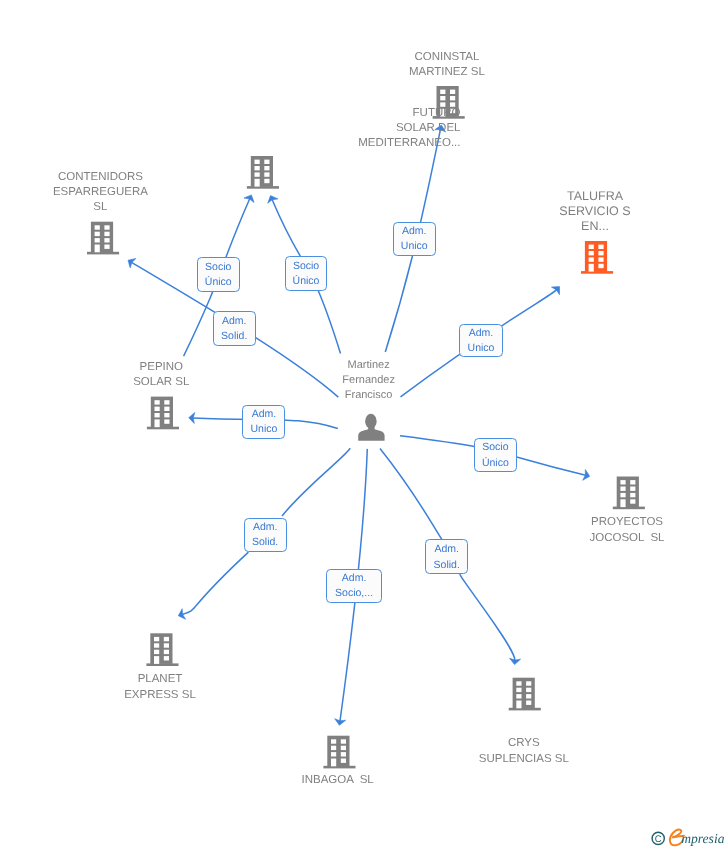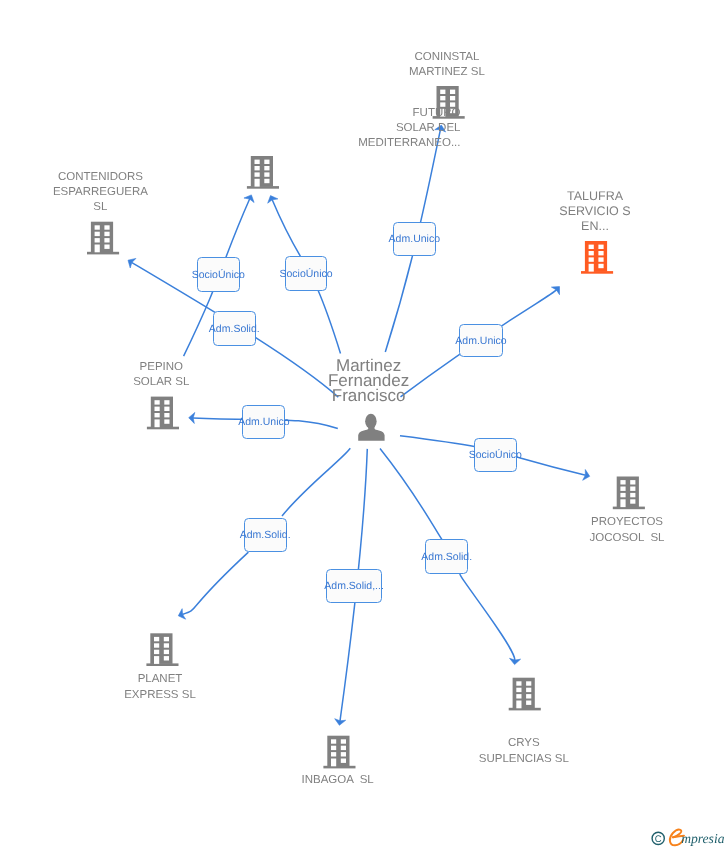--- a/index.html
+++ b/index.html
@@ -5,21 +5,21 @@
 <style>
   html,body{margin:0;padding:0;background:#ffffff;}
   body{width:728px;height:850px;overflow:hidden;font-family:"Liberation Sans",sans-serif;}
   *{-webkit-font-smoothing:antialiased;text-rendering:geometricPrecision;}
   #stage{will-change:opacity;opacity:0.999;}
   #stage{position:relative;width:728px;height:850px;background:#fff;padding-left:8px;}
   svg.layer{position:absolute;left:0;top:0;width:728px;height:850px;}
   .nodelabel{position:absolute;text-align:center;color:#808080;font-size:11.5px;line-height:15.2px;white-space:pre;}
   .elabel{position:absolute;box-sizing:border-box;border:1.4px solid #4a90e2;border-radius:4.5px;
           background:#fbfbfb;color:#3a78d2;font-size:10.5px;line-height:15.2px;text-align:center;
-          display:flex;flex-direction:row;align-items:center;justify-content:center;
+          display:flex;flex-direction:column;align-items:center;justify-content:center;
           padding-top:1.6px;}
   .logo{position:absolute;white-space:nowrap;left:648px;top:824px;}
   .logo-dark-s{stroke:#1f5f6b;}
   .logo-dark-f{fill:#1f5f6b;}
   .logo-orange-s{stroke:#f7821b;}
   .logo-c{font-family:"Liberation Sans",sans-serif;font-size:9.5px;}
   .logo-word{font-family:"Liberation Serif",serif;font-style:italic;font-size:13.6px;}
 </style>
 </head>
 <body>
@@ -197,21 +197,21 @@
 SOLAR DEL
 MEDITERRANEO...</div>
       <div class="nodelabel" style="left: -99.6px; width: 400px; top: 170px;">CONTENIDORS
 ESPARREGUERA
 SL</div>
       <div class="nodelabel" style="left: 395px; width: 400px; top: 188.7px; font-size: 12.5px;">TALUFRA
 SERVICIO S
 EN...</div>
       <div class="nodelabel" style="left: -38.7px; width: 400px; top: 360.2px;">PEPINO
 SOLAR SL</div>
-      <div class="nodelabel" style="left: 168.6px; width: 400px; top: 357.6px; font-size: 17px;">Martinez
+      <div class="nodelabel" style="left: 168.6px; width: 400px; top: 357.6px; font-size: 11px;">Martinez
 Fernandez
 Francisco</div>
       <div class="nodelabel" style="left: 427px; width: 400px; top: 515.4px;">PROYECTOS
 JOCOSOL  SL</div>
       <div class="nodelabel" style="left: -40px; width: 400px; top: 672.3px;">PLANET
 EXPRESS SL</div>
       <div class="nodelabel" style="left: 323.8px; width: 400px; top: 716.3px; margin-top: 20px;">CRYS
 SUPLENCIAS SL</div>
       <div class="nodelabel" style="left: 137.6px; width: 400px; top: 772.9px;">INBAGOA  SL</div>
     </div>
@@ -243,21 +243,21 @@
       <div class="elabel" style="left: 473.9px; top: 437.7px; width: 42.9px; height: 34.3px;">
         <span>Socio</span>
         <span>Único</span>
       </div>
       <div class="elabel" style="left: 243.5px; top: 517.5px; width: 43.3px; height: 34.2px;">
         <span>Adm.</span>
         <span>Solid.</span>
       </div>
       <div class="elabel" style="left: 325.9px; top: 568.5px; width: 56.4px; height: 34.2px;">
         <span>Adm.</span>
-        <span>Solid,...</span>
+        <span>Socio,...</span>
       </div>
       <div class="elabel" style="left: 425px; top: 539.4px; width: 43.4px; height: 34.7px;">
         <span>Adm.</span>
         <span>Solid.</span>
       </div>
     </div>
   <div class="logo" id="logo">
     <svg width="80" height="26" viewBox="0 0 80 26">
       <g>
         <circle cx="10.2" cy="14.4" r="6.1" fill="none" stroke-width="1.4" class="logo-dark-s"></circle>

